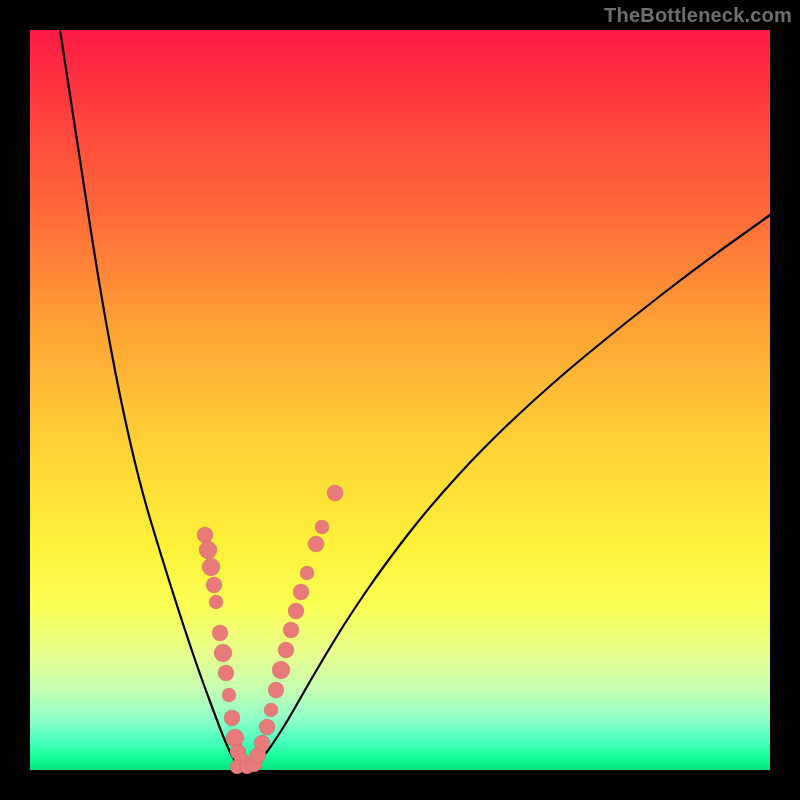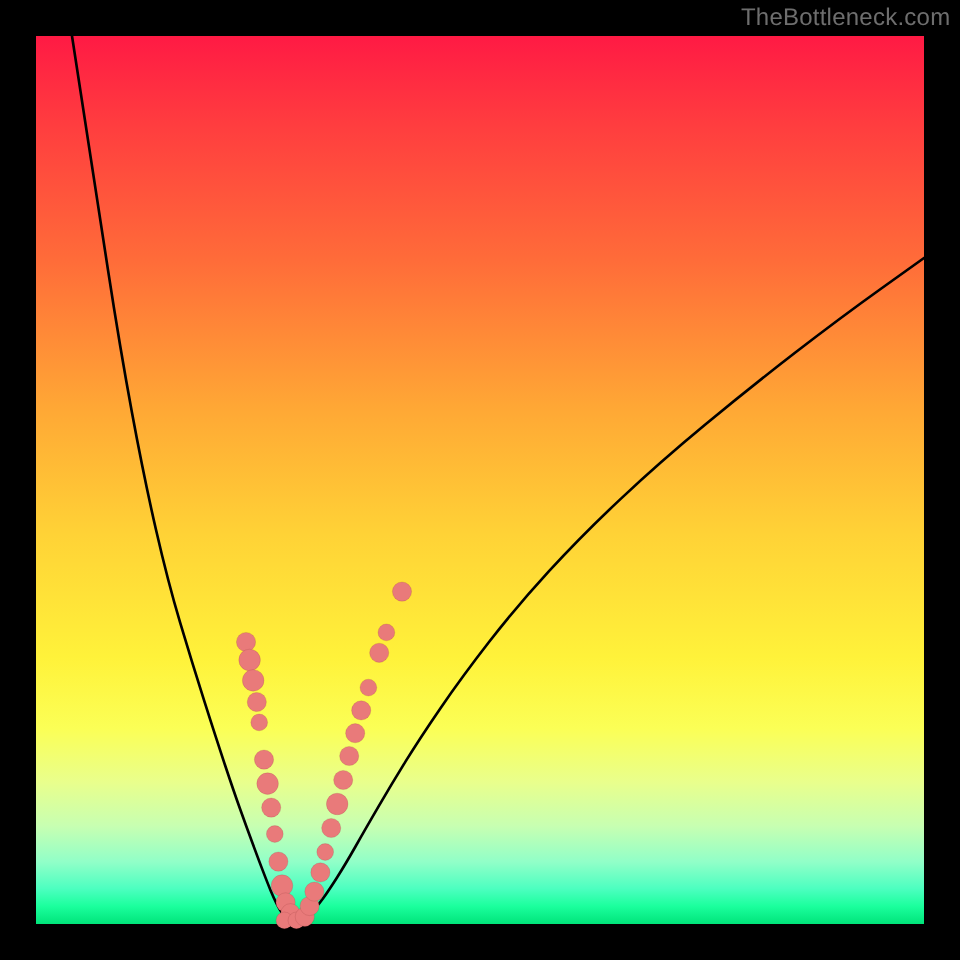--- a/index.html
+++ b/index.html
@@ -33,21 +33,21 @@
       #00e47a 100%
     );
     overflow: visible;
   }
   .watermark {
     position: absolute;
     top: 4px;
     right: 8px;
     color: #6e6e6e;
     font-size: 20px;
-    font-weight: 400;
+    font-weight: 700;
     letter-spacing: 0.2px;
     z-index: 5;
   }
   svg.curve {
     position: absolute;
     left: 0;
     top: 0;
     width: 740px;
     height: 740px;
     overflow: visible;

